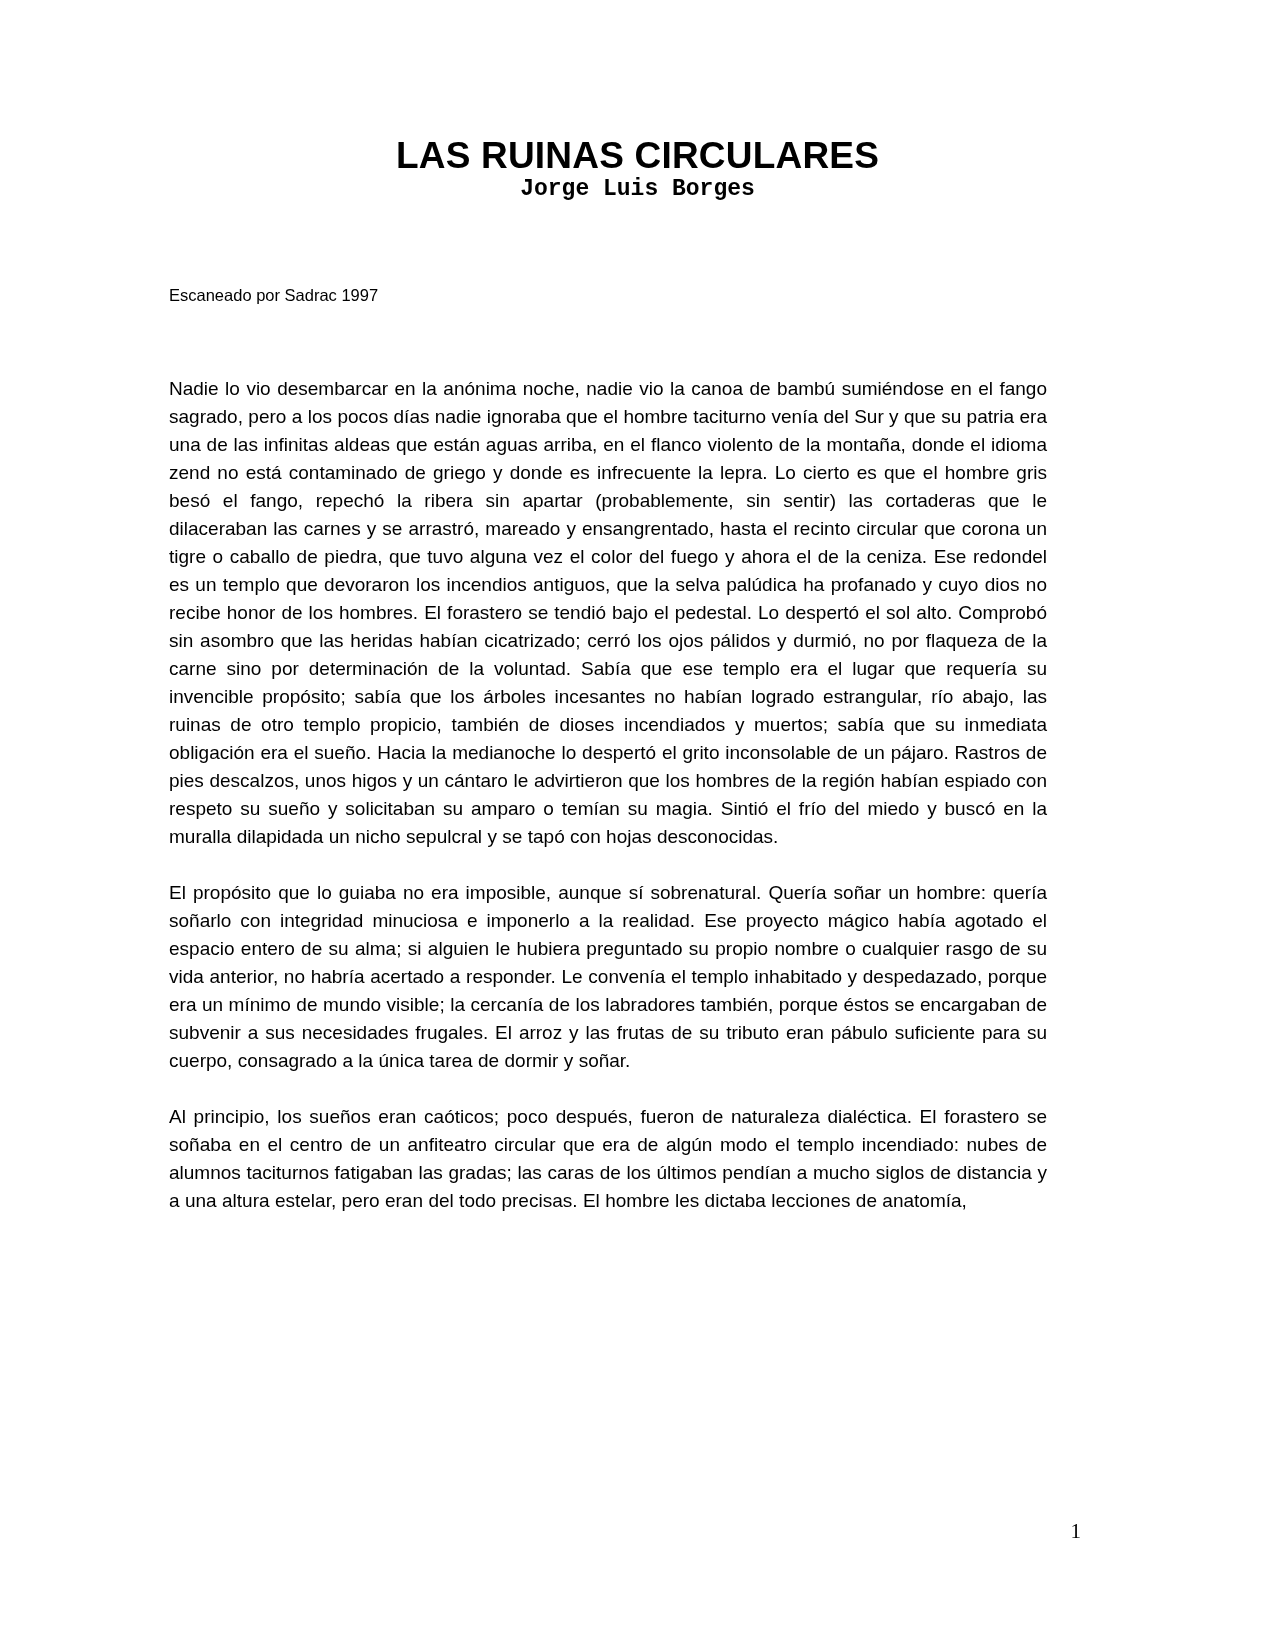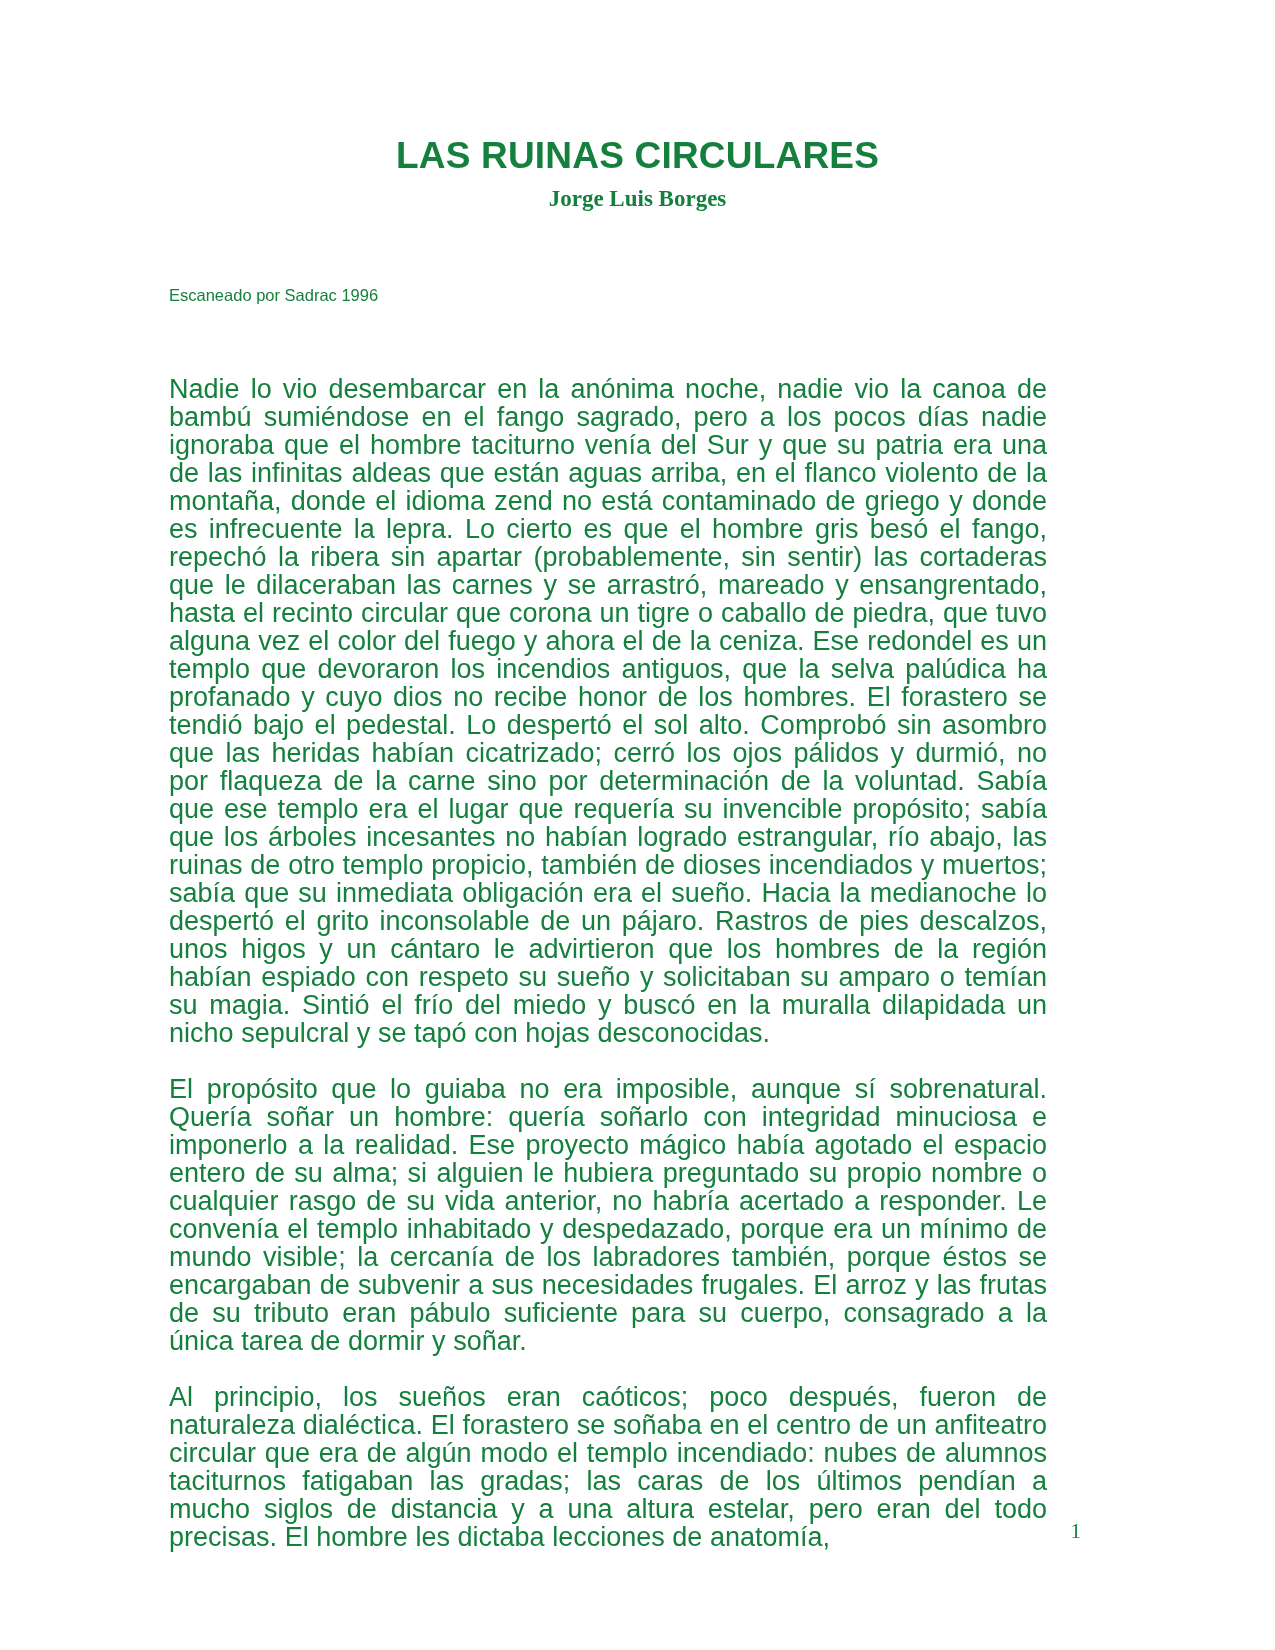--- a/index.html
+++ b/index.html
@@ -11,21 +11,21 @@
 
   .page {
     position: relative;
     width: 1275px;
     height: 1650px;
     margin: 0 auto;
     background: #ffffff;
     box-sizing: border-box;
     overflow: hidden;
     font-family: "Liberation Sans", sans-serif;
-    color: #15803d;
+    color: #000000;
   }
 
   
   .doc-header {
     position: absolute;
     left: 0;
     right: 0;
     top: 137px;
     text-align: center;
   }
@@ -33,24 +33,24 @@
   .doc-title {
     font-family: "Liberation Sans", sans-serif;
     font-size: 37px;
     font-weight: bold;
     letter-spacing: 0.2px;
     line-height: 1.05;
     margin: 0;
   }
 
   .doc-author {
-    font-family: Liberation Serif, serif;
+    font-family: Liberation Mono, monospace;
     font-size: 23px;
     font-weight: bold;
-    margin: 10px 0 0 0;
+    margin: 1px 0 0 0;
     line-height: 1.1;
   }
 
   
   .scan-note {
     position: absolute;
     left: 169px;
     top: 286px;
     font-family: "Liberation Sans", sans-serif;
     font-size: 16.5px;
@@ -62,21 +62,21 @@
   
   .body-column {
     position: absolute;
     left: 169px;
     top: 375px;
     width: 878px;
   }
 
   .body-paragraph {
     font-family: "Liberation Sans", sans-serif;
-    font-size: 27px;
+    font-size: 19px;
     line-height: 28px;
     text-align: justify;
     text-justify: inter-word;
     margin: 0 0 28px 0;
     hyphens: none;
     word-spacing: 0.1px;
   }
 
   .body-paragraph:last-child {
     margin-bottom: 6px;
@@ -95,21 +95,21 @@
 </head>
 <body>
 
 <div class="page">
 
   <header class="doc-header">
     <h1 class="doc-title">LAS RUINAS CIRCULARES</h1>
     <h2 class="doc-author">Jorge Luis Borges</h2>
   </header>
 
-  <div class="scan-note">Escaneado por Sadrac 1996</div>
+  <div class="scan-note">Escaneado por Sadrac 1997</div>
 
   <div class="body-column">
     <p class="body-paragraph">Nadie lo vio desembarcar en la anónima noche, nadie vio la canoa de bambú sumiéndose en el fango sagrado, pero a los pocos días nadie ignoraba que el hombre taciturno venía del Sur y que su patria era una de las infinitas aldeas que están aguas arriba, en el flanco violento de la montaña, donde el idioma zend no está contaminado de griego y donde es infrecuente la lepra. Lo cierto es que el hombre gris besó el fango, repechó la ribera sin apartar (probablemente, sin sentir) las cortaderas que le dilaceraban las carnes y se arrastró, mareado y ensangrentado, hasta el recinto circular que corona un tigre o caballo de piedra, que tuvo alguna vez el color del fuego y ahora el de la ceniza. Ese redondel es un templo que devoraron los incendios antiguos, que la selva palúdica ha profanado y cuyo dios no recibe honor de los hombres. El forastero se tendió bajo el pedestal. Lo despertó el sol alto. Comprobó sin asombro que las heridas habían cicatrizado; cerró los ojos pálidos y durmió, no por flaqueza de la carne sino por determinación de la voluntad. Sabía que ese templo era el lugar que requería su invencible propósito; sabía que los árboles incesantes no habían logrado estrangular, río abajo, las ruinas de otro templo propicio, también de dioses incendiados y muertos; sabía que su inmediata obligación era el sueño. Hacia la medianoche lo despertó el grito inconsolable de un pájaro. Rastros de pies descalzos, unos higos y un cántaro le advirtieron que los hombres de la región habían espiado con respeto su sueño y solicitaban su amparo o temían su magia. Sintió el frío del miedo y buscó en la muralla dilapidada un nicho sepulcral y se tapó con hojas desconocidas.</p>
     <p class="body-paragraph">El propósito que lo guiaba no era imposible, aunque sí sobrenatural. Quería soñar un hombre: quería soñarlo con integridad minuciosa e imponerlo a la realidad. Ese proyecto mágico había agotado el espacio entero de su alma; si alguien le hubiera preguntado su propio nombre o cualquier rasgo de su vida anterior, no habría acertado a responder. Le convenía el templo inhabitado y despedazado, porque era un mínimo de mundo visible; la cercanía de los labradores también, porque éstos se encargaban de subvenir a sus necesidades frugales. El arroz y las frutas de su tributo eran pábulo suficiente para su cuerpo, consagrado a la única tarea de dormir y soñar.</p>
     <p class="body-paragraph">Al principio, los sueños eran caóticos; poco después, fueron de naturaleza dialéctica. El forastero se soñaba en el centro de un anfiteatro circular que era de algún modo el templo incendiado: nubes de alumnos taciturnos fatigaban las gradas; las caras de los últimos pendían a mucho siglos de distancia y a una altura estelar, pero eran del todo precisas. El hombre les dictaba lecciones de anatomía,</p>
   </div>
 
   <div class="page-number">1</div>
 
 </div>

